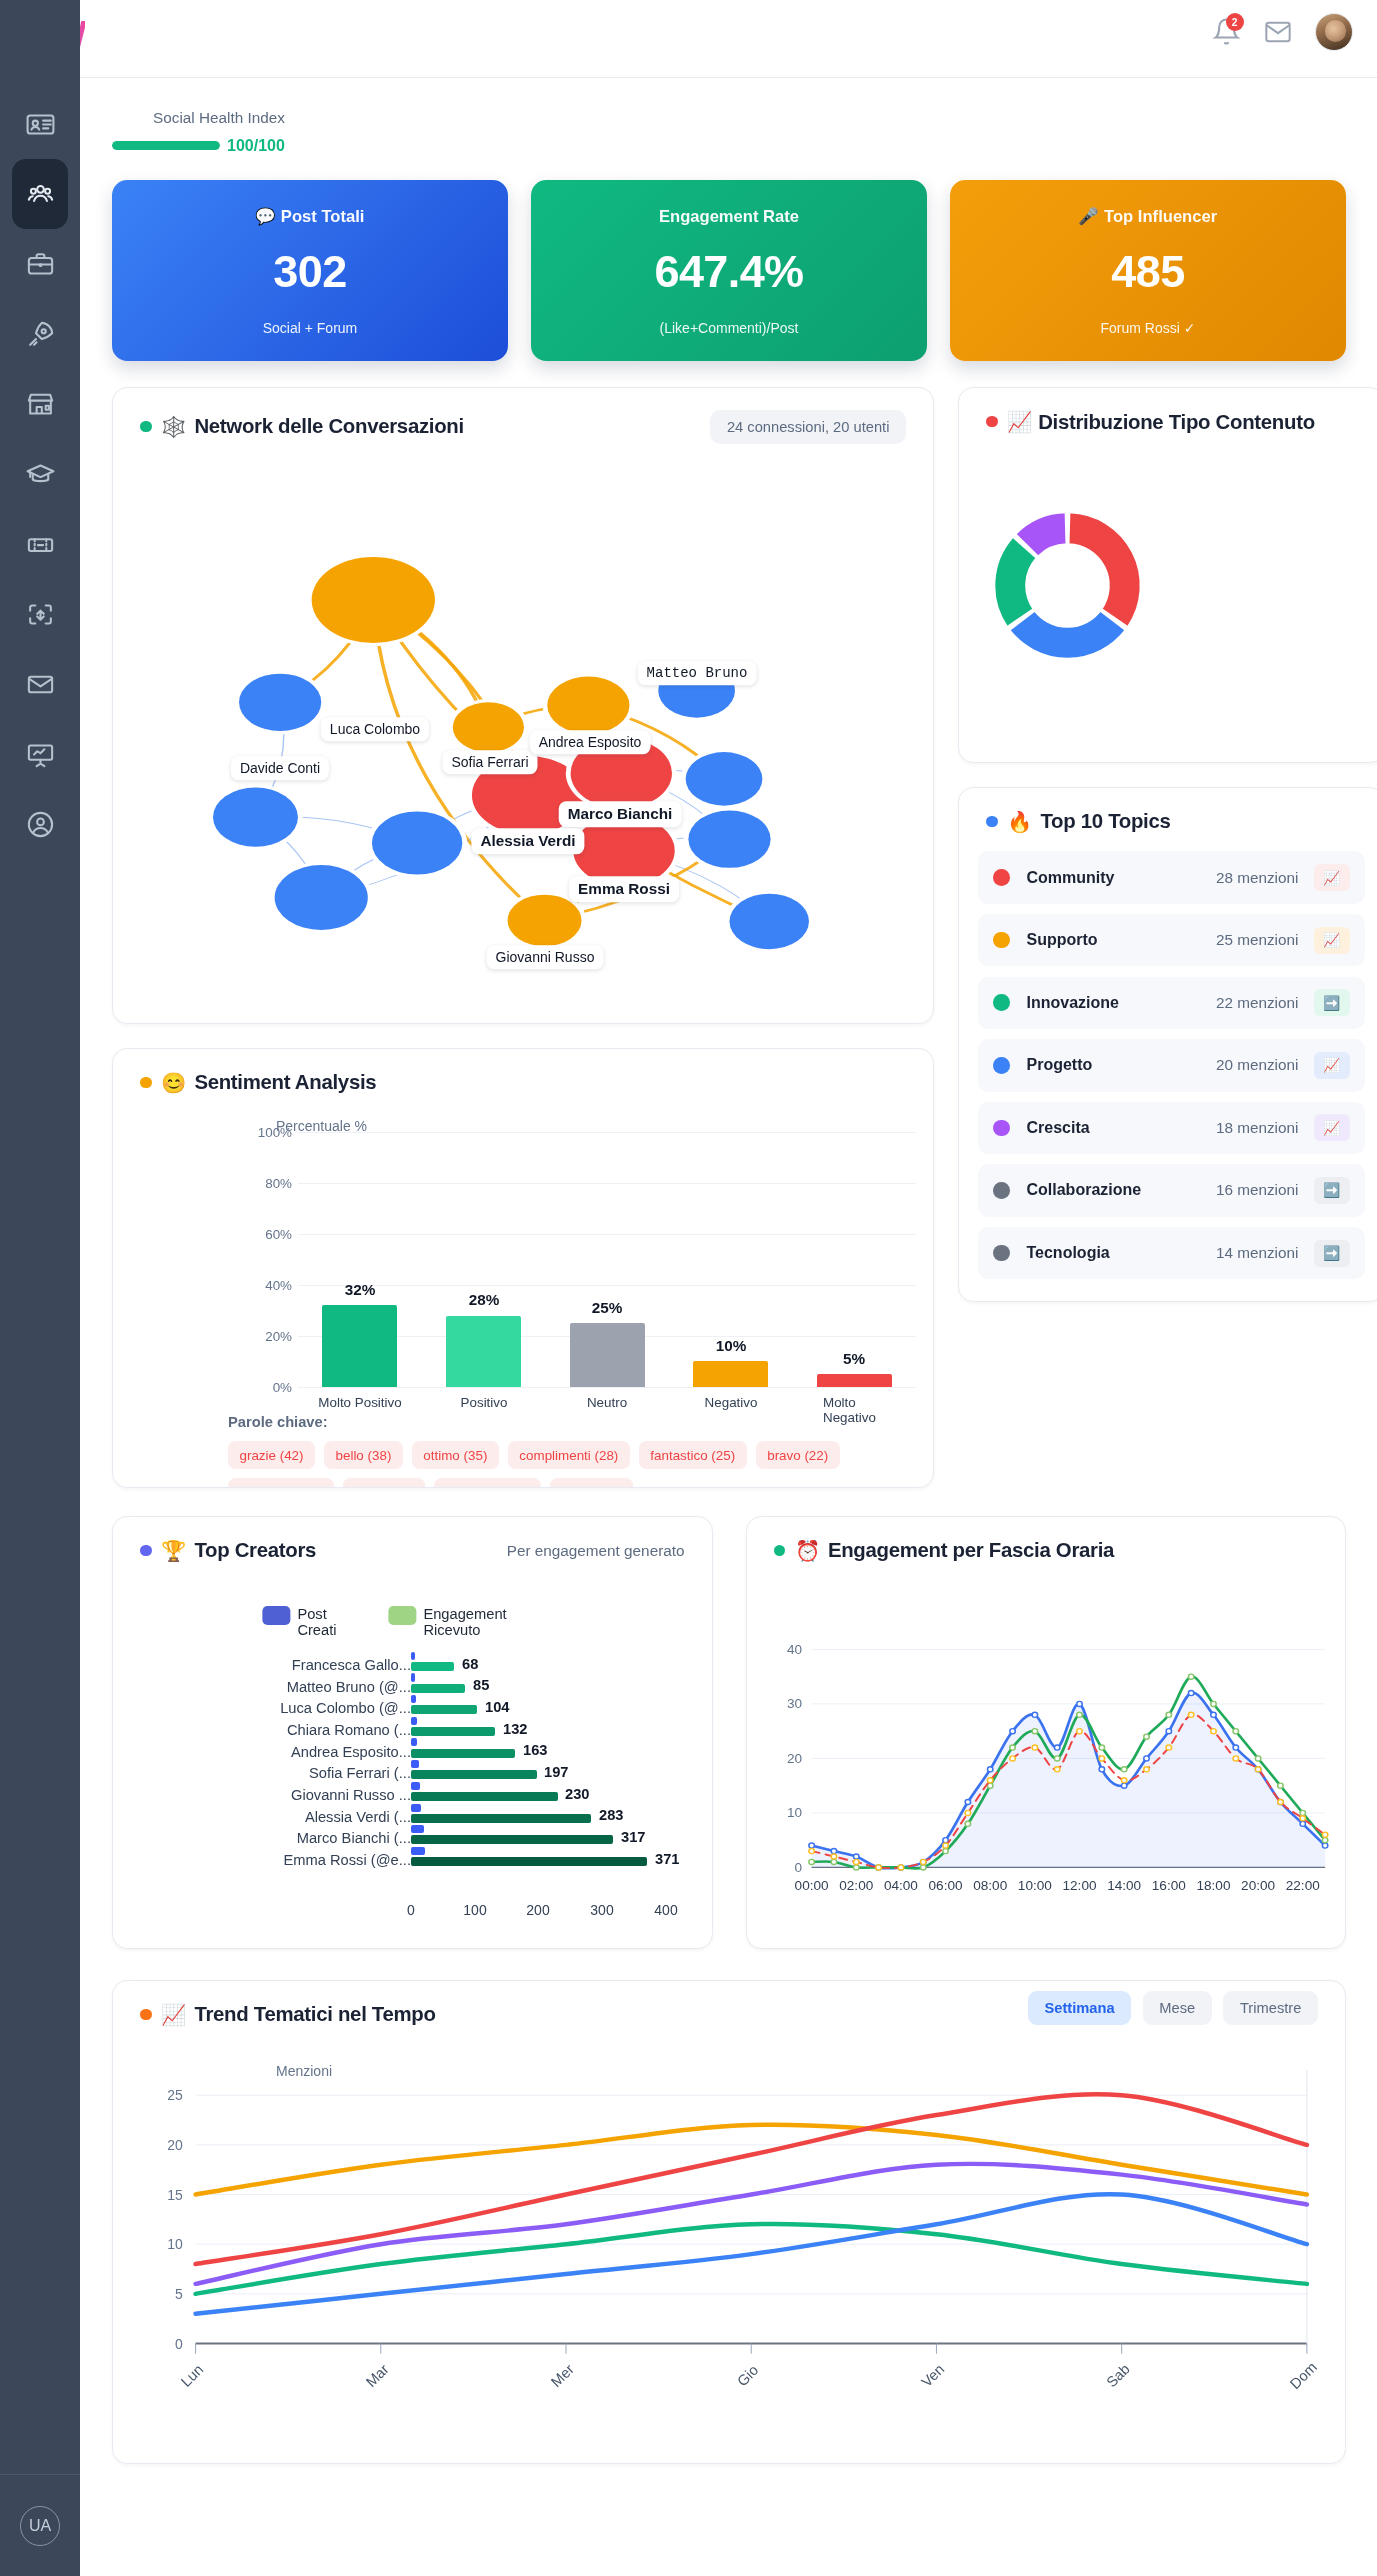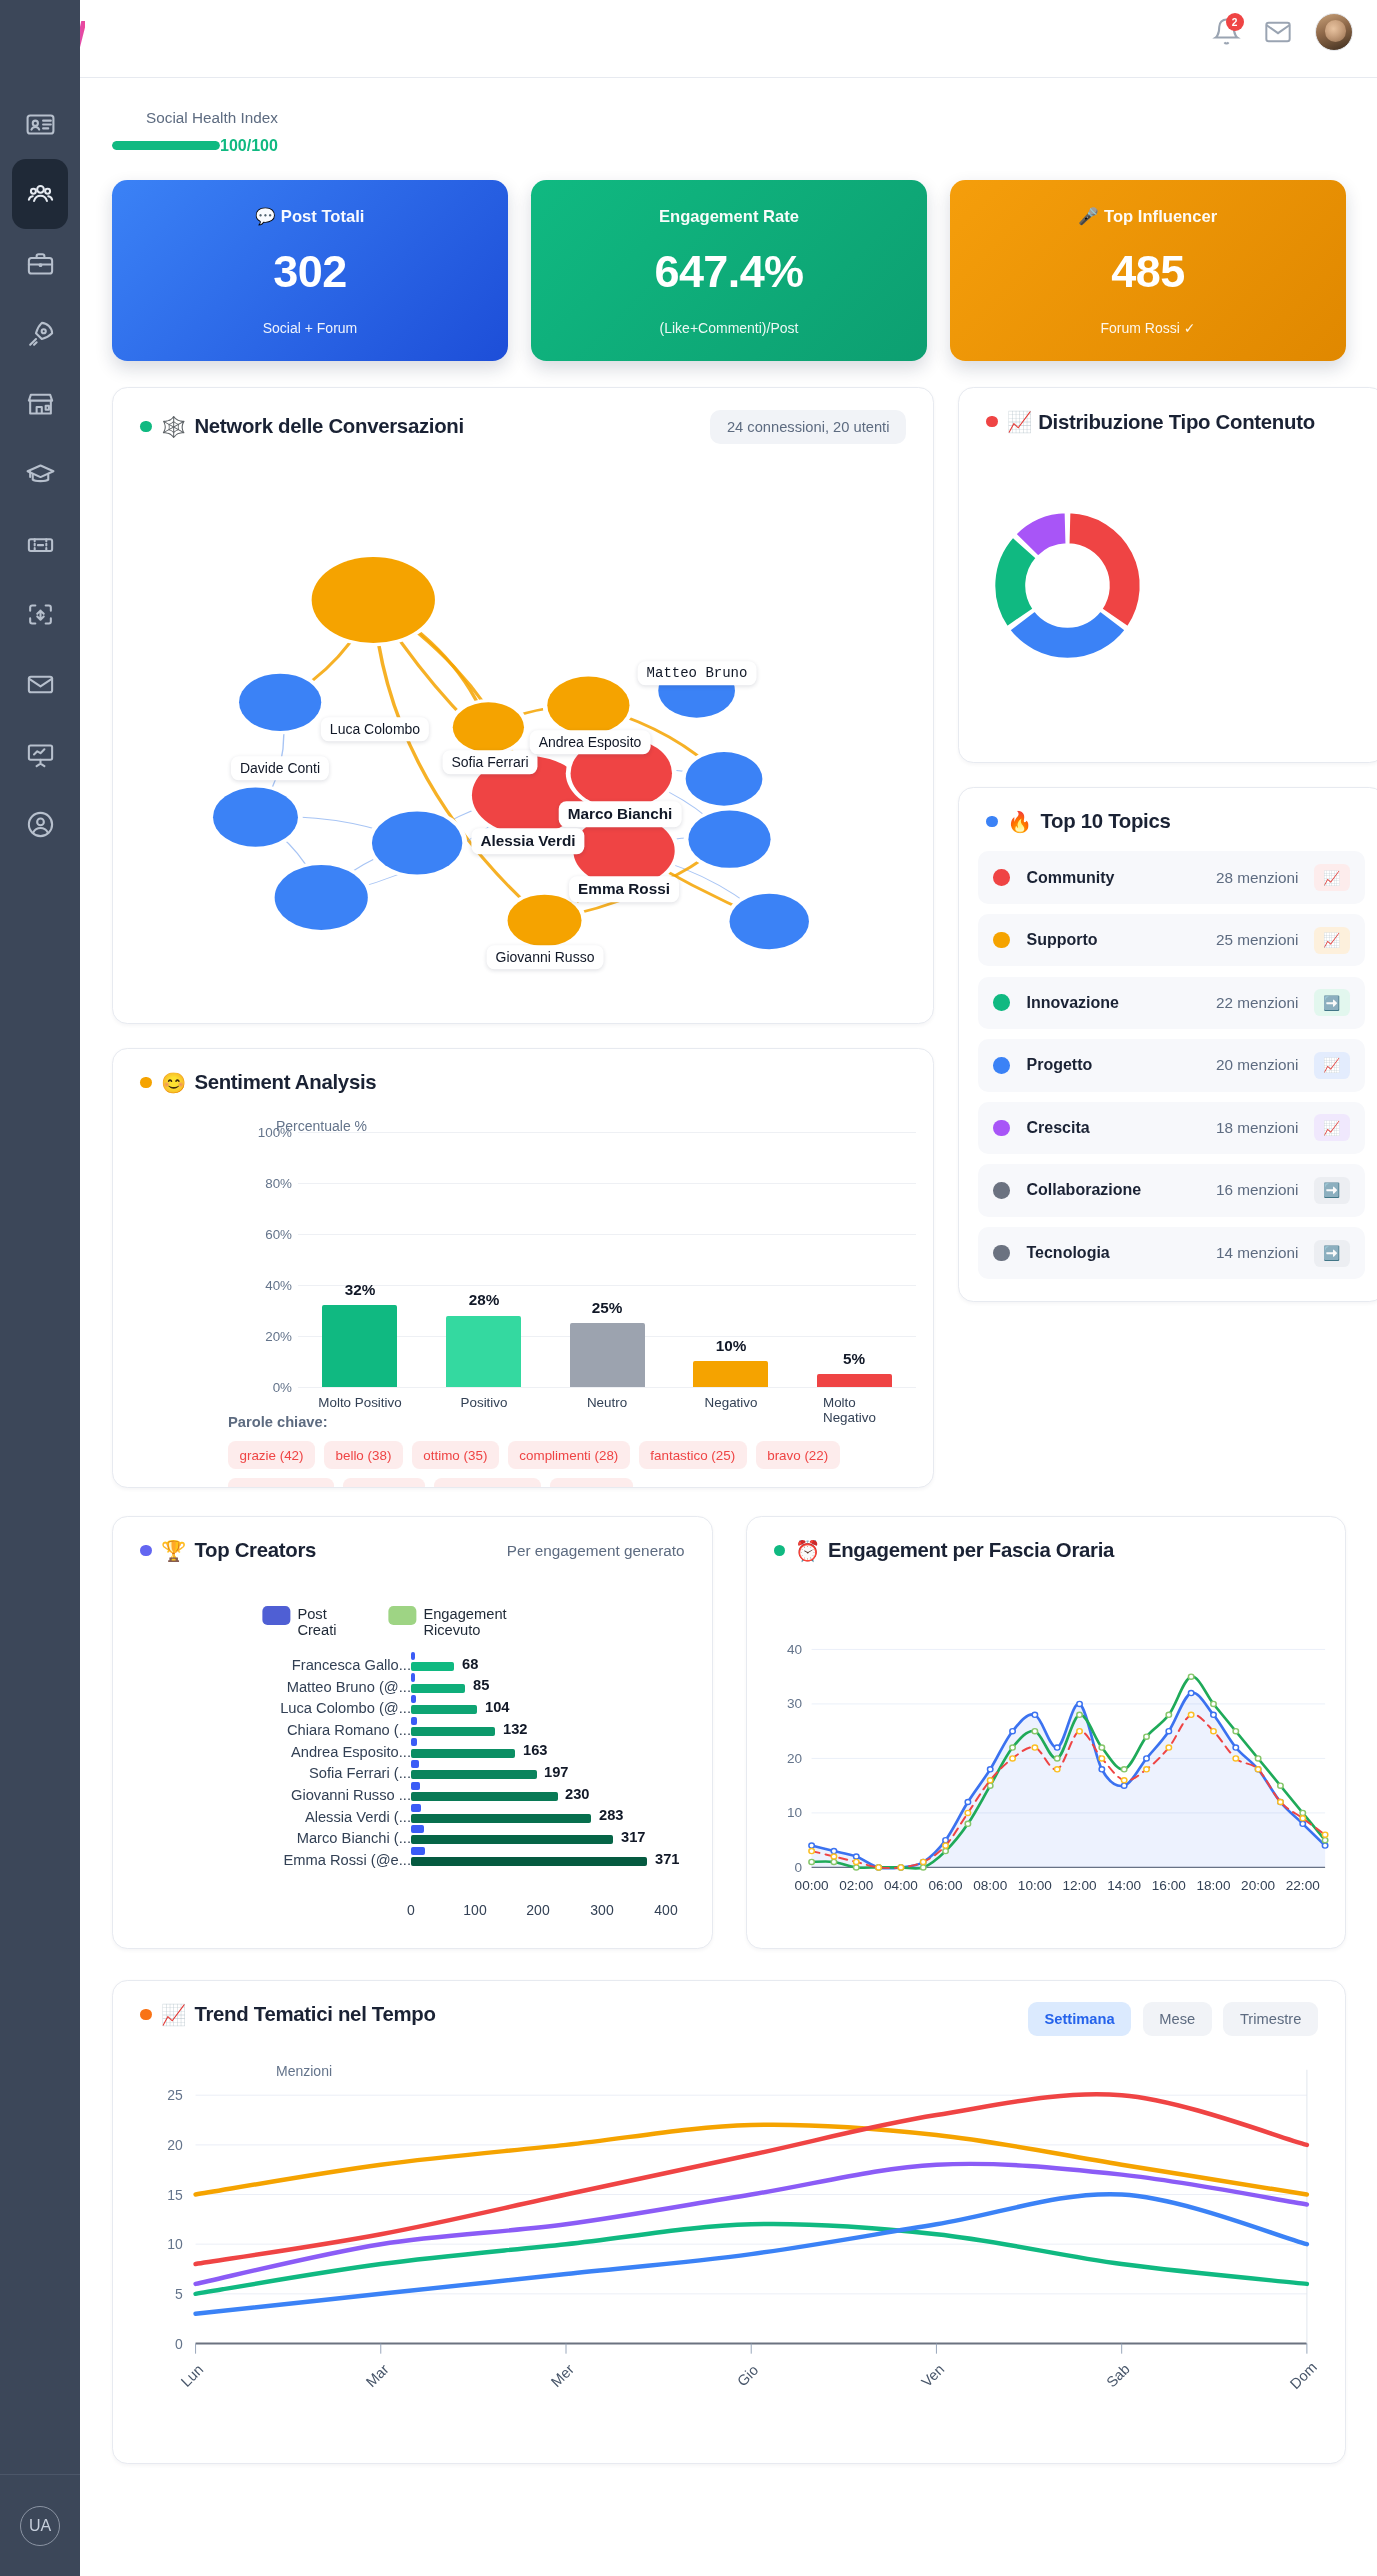--- a/index.html
+++ b/index.html
@@ -34,21 +34,21 @@
   .sb-avatar{width:40px;height:40px;border-radius:50%;border:1.3px solid #8b94a3;color:#c6cedb;
     display:flex;align-items:center;justify-content:center;font-size:16px;font-weight:400;}
 
   
   .page{position:absolute;left:80px;top:78px;width:1298px;padding:0 32px;}
   .pagehead{display:flex;justify-content:space-between;align-items:flex-start;padding-top:25.5px;}
   h1.title{font-size:29px;font-weight:800;letter-spacing:-0.6px;color:#1a2234;}
   .subtitle{font-size:16px;color:#5d6b80;margin-top:9px;font-weight:400;}
   .shi{ text-align:right;padding-top:5.1px;}
   .shi-label{font-size:15.3px;color:#5d6b80;}
-  .shi-row{display:flex;align-items:center;gap:0;margin-top:10.2px;justify-content:flex-end;}
+  .shi-row{display:flex;align-items:center;gap:7px;margin-top:10.2px;justify-content:flex-end;}
   .shi-bar{width:108px;height:9px;border-radius:4.5px;background:#e4e8ee;overflow:hidden;}
   .shi-fill{height:100%;background:#10b981;border-radius:4.5px;}
   .shi-val{font-size:16px;font-weight:700;color:#10b981;}
 
   
   .kpis{display:flex;gap:23px;margin-top:25.5px;}
   .kpi{flex:1;border-radius:15.3px;padding:27px 12.7px 25.5px;text-align:center;color:#fff;box-shadow:0 7.6px 16.6px rgba(20,30,60,.16);}
   .kpi .k-lab{font-size:16.6px;font-weight:600;opacity:.97;}
   .kpi .k-val{font-size:45px;font-weight:800;margin:19px 0 21.7px;letter-spacing:-0.6px;}
   .kpi .k-sub{font-size:14px;opacity:.92;}
@@ -120,21 +120,21 @@
   .tc-bar{position:absolute;left:298px;height:9px;border-radius:1.9px;}
   .tc-bar2{position:absolute;left:298px;height:8.3px;border-radius:1.9px;background:#3b5cf6;}
   .tc-val{position:absolute;font-size:14.7px;font-weight:800;color:#111827;}
   .tc-axis{position:absolute;left:298px;top:254px;width:255px;}
   .tc-tick{position:absolute;font-size:14px;color:#334155;transform:translateX(-50%);}
 
   .engplot{position:absolute;left:0;top:121px;width:100%;height:274px;}
 
   
   .trendcard{margin-top:31px;height:484px;position:relative;}
-  .segs{position:absolute;right:27px;top:21px;display:flex;gap:11.5px;}
+  .segs{position:absolute;right:27px;top:10px;display:flex;gap:11.5px;}
   .seg{background:#f1f3f7;border-radius:9px;padding:9px 16.6px;font-size:14.7px;color:#5d6b80;}
   .seg.on{background:#dbeafe;color:#2563eb;font-weight:700;}
   .trendplot{position:absolute;left:0;top:76px;width:100%;height:382px;}
   .tr-lab{position:absolute;left:163px;top:82px;font-size:14px;color:#64748b;}
 </style>
 </head>
 <body>
 
 <div class="sidebar">
   <div class="sb-items" id="sb-items">

